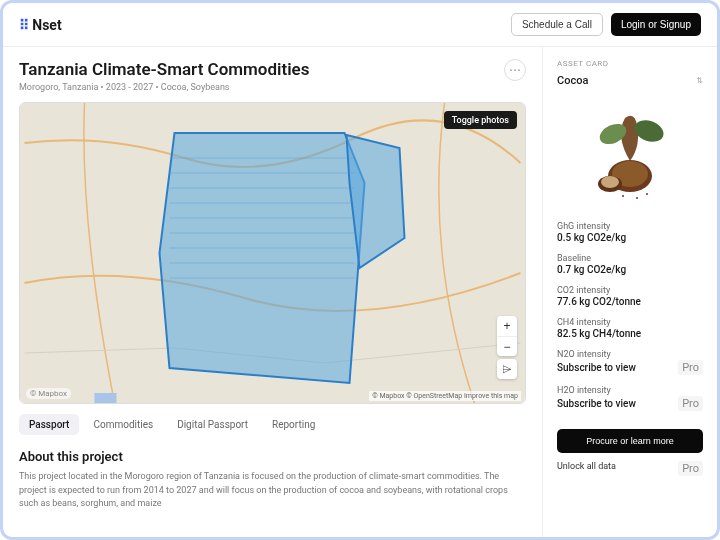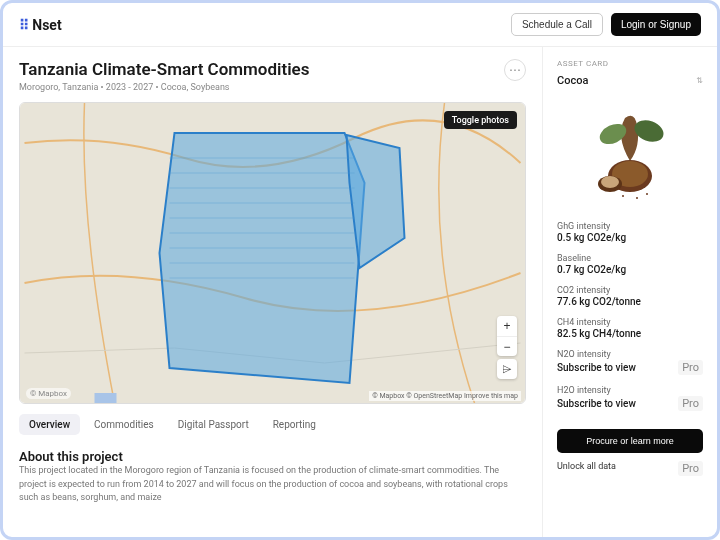--- a/index.html
+++ b/index.html
@@ -24,21 +24,21 @@
 .toggle-photos{position:absolute;top:8px;right:8px;background:#1a1a1a;color:#fff;padding:4px 8px;border-radius:4px;font-size:9px;font-weight:500;cursor:pointer}
 .map-controls{position:absolute;right:8px;bottom:24px;display:flex;flex-direction:column;gap:3px}
 .map-ctrl-group{background:#fff;border-radius:4px;box-shadow:0 1px 3px rgba(0,0,0,.2);display:flex;flex-direction:column}
 .map-ctrl-btn{width:20px;height:20px;display:flex;align-items:center;justify-content:center;font-size:12px;cursor:pointer;border:none;background:transparent;color:#333}
 .map-ctrl-btn+.map-ctrl-btn{border-top:1px solid #eee}
 .map-attr{position:absolute;bottom:2px;right:4px;font-size:7px;color:#666;background:rgba(255,255,255,.7);padding:1px 3px}
 .mapbox-logo{position:absolute;bottom:4px;left:6px;font-size:8px;color:#888;background:rgba(255,255,255,.6);padding:1px 4px;border-radius:8px}
 .tabs{display:flex;gap:4px;margin-top:10px}
 .tab{padding:5px 10px;font-size:10px;color:#666;border-radius:5px;cursor:pointer}
 .tab.active{background:#f0f0f5;color:#1a1a1a;font-weight:500}
-.section-title{font-size:13px;font-weight:600;margin-top:14px;}
+.section-title{font-size:13px;font-weight:600;margin-top:14px;margin-bottom:6px}
 .section-text{font-size:9px;color:#777;line-height:1.5}
 .sidebar{width:175px;border-left:1px solid #eee;padding:12px 14px;overflow-y:auto}
 .sidebar-label{font-size:8px;color:#999;letter-spacing:.5px;margin-bottom:6px;text-transform:uppercase}
 .asset-select{display:flex;justify-content:space-between;align-items:center;font-size:11px;font-weight:500;padding-bottom:8px;cursor:pointer}
 .asset-img{width:100%;height:110px;display:flex;align-items:center;justify-content:center;margin:6px 0 10px}
 .metric{margin-bottom:10px}
 .metric-label{font-size:9px;color:#666;margin-bottom:1px}
 .metric-value{font-size:10px;color:#1a1a1a;font-weight:500}
 .metric-row{display:flex;justify-content:space-between;align-items:center}
 .pro-badge{font-size:11px;background:#f5f5f5;color:#888;padding:1px 4px;border-radius:3px}
@@ -104,21 +104,21 @@
           </div>
           <div class="map-ctrl-group">
             <button class="map-ctrl-btn">⌲</button>
           </div>
         </div>
         <div class="mapbox-logo">© Mapbox</div>
         <div class="map-attr">© Mapbox © OpenStreetMap Improve this map</div>
       </div>
 
       <div class="tabs">
-        <div class="tab active">Overview</div>
+        <div class="tab active">Passport</div>
         <div class="tab">Commodities</div>
         <div class="tab">Digital Passport</div>
         <div class="tab">Reporting</div>
       </div>
 
       <div class="section-title">About this project</div>
       <div class="section-text">This project located in the Morogoro region of Tanzania is focused on the production of climate-smart commodities. The project is expected to run from 2014 to 2027 and will focus on the production of cocoa and soybeans, with rotational crops such as beans, sorghum, and maize</div>
     </div>
 
     <div class="sidebar">

